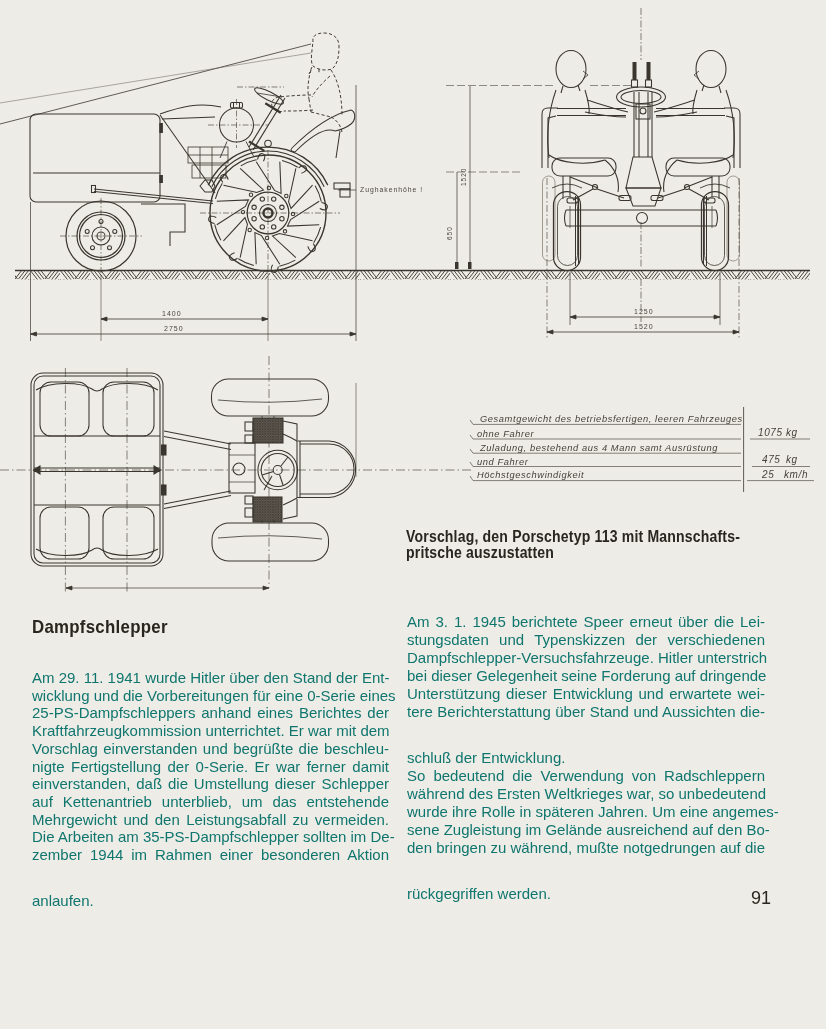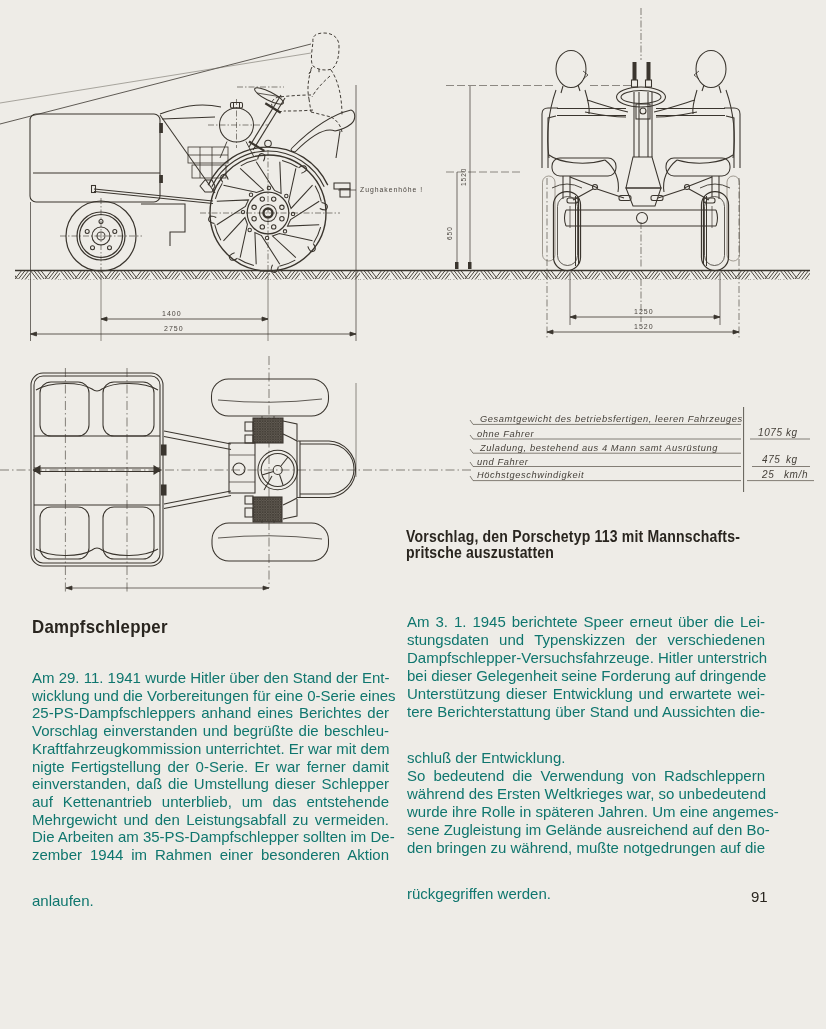--- a/index.html
+++ b/index.html
@@ -6,21 +6,21 @@
   body{width:826px;height:1029px;background:#eeece7;font-family:"Liberation Sans",sans-serif;}
   #page{position:relative;width:826px;height:1029px;overflow:hidden;}
   #art{position:absolute;left:0;top:0;}
   .cap{position:absolute;left:406px;top:528.6px;font-size:15.6px;font-weight:bold;line-height:16.5px;color:#29251f;letter-spacing:0.2px;transform:scale(0.90,1);transform-origin:0 0;white-space:nowrap;}
   h1{position:absolute;left:32px;top:617.3px;margin:0;font-size:17.9px;font-weight:bold;color:#29251f;letter-spacing:0.3px;transform:scale(0.94,1);transform-origin:0 0;white-space:nowrap;}
   .col{position:absolute;color:#0f766e;font-size:15px;}
   #colL{left:32px;top:669px;width:357px;line-height:17.7px;}
   #colR{left:407px;top:613px;width:358px;line-height:18.0px;}
   .ln{text-align:justify;text-align-last:justify;white-space:nowrap;}
   .ll{text-align-last:left;margin-top:28px;}
-  #pnum{position:absolute;left:751px;top:887.5px;font-size:15px;color:#29251f;}
+  #pnum{position:absolute;left:751px;top:887.5px;font-size:18px;color:#29251f;}
 </style>
 </head>
 <body>
 <div id="page">
 <svg id="art" width="826" height="1029" viewBox="0 0 826 1029" fill="none" stroke="#3a352e" stroke-width="1.05">
   <defs>
     <pattern id="hatch" width="30" height="9" patternUnits="userSpaceOnUse">
       <g stroke="#413c35" stroke-width="0.95">
         <line x1="0" y1="0" x2="7" y2="9"></line>
             <line x1="3.5" y1="0" x2="10.5" y2="9"></line>
@@ -397,22 +397,22 @@
     </g>
   </g>
 </svg>
 
 <div class="cap">Vorschlag, den Porschetyp 113 mit Mannschafts-<br>pritsche auszustatten</div>
 <h1>Dampfschlepper</h1>
 <div class="col" id="colL">
   <div class="ln">Am 29. 11. 1941 wurde Hitler über den Stand der Ent-</div>
   <div class="ln">wicklung und die Vorbereitungen für eine 0-Serie eines</div>
   <div class="ln">25-PS-Dampfschleppers anhand eines Berichtes der</div>
+  <div class="ln">Kraftfahrzeugkommission unterrichtet. Er war mit dem</div>
   <div class="ln">Vorschlag einverstanden und begrüßte die beschleu-</div>
-  <div class="ln">Kraftfahrzeugkommission unterrichtet. Er war mit dem</div>
   <div class="ln">nigte Fertigstellung der 0-Serie. Er war ferner damit</div>
   <div class="ln">einverstanden, daß die Umstellung dieser Schlepper</div>
   <div class="ln">auf Kettenantrieb unterblieb, um das entstehende</div>
   <div class="ln">Mehrgewicht und den Leistungsabfall zu vermeiden.</div>
   <div class="ln">Die Arbeiten am 35-PS-Dampfschlepper sollten im De-</div>
   <div class="ln">zember 1944 im Rahmen einer besonderen Aktion</div>
   <div class="ln ll">anlaufen.</div>
 </div>
 <div class="col" id="colR">
   <div class="ln">Am 3. 1. 1945 berichtete Speer erneut über die Lei-</div>

